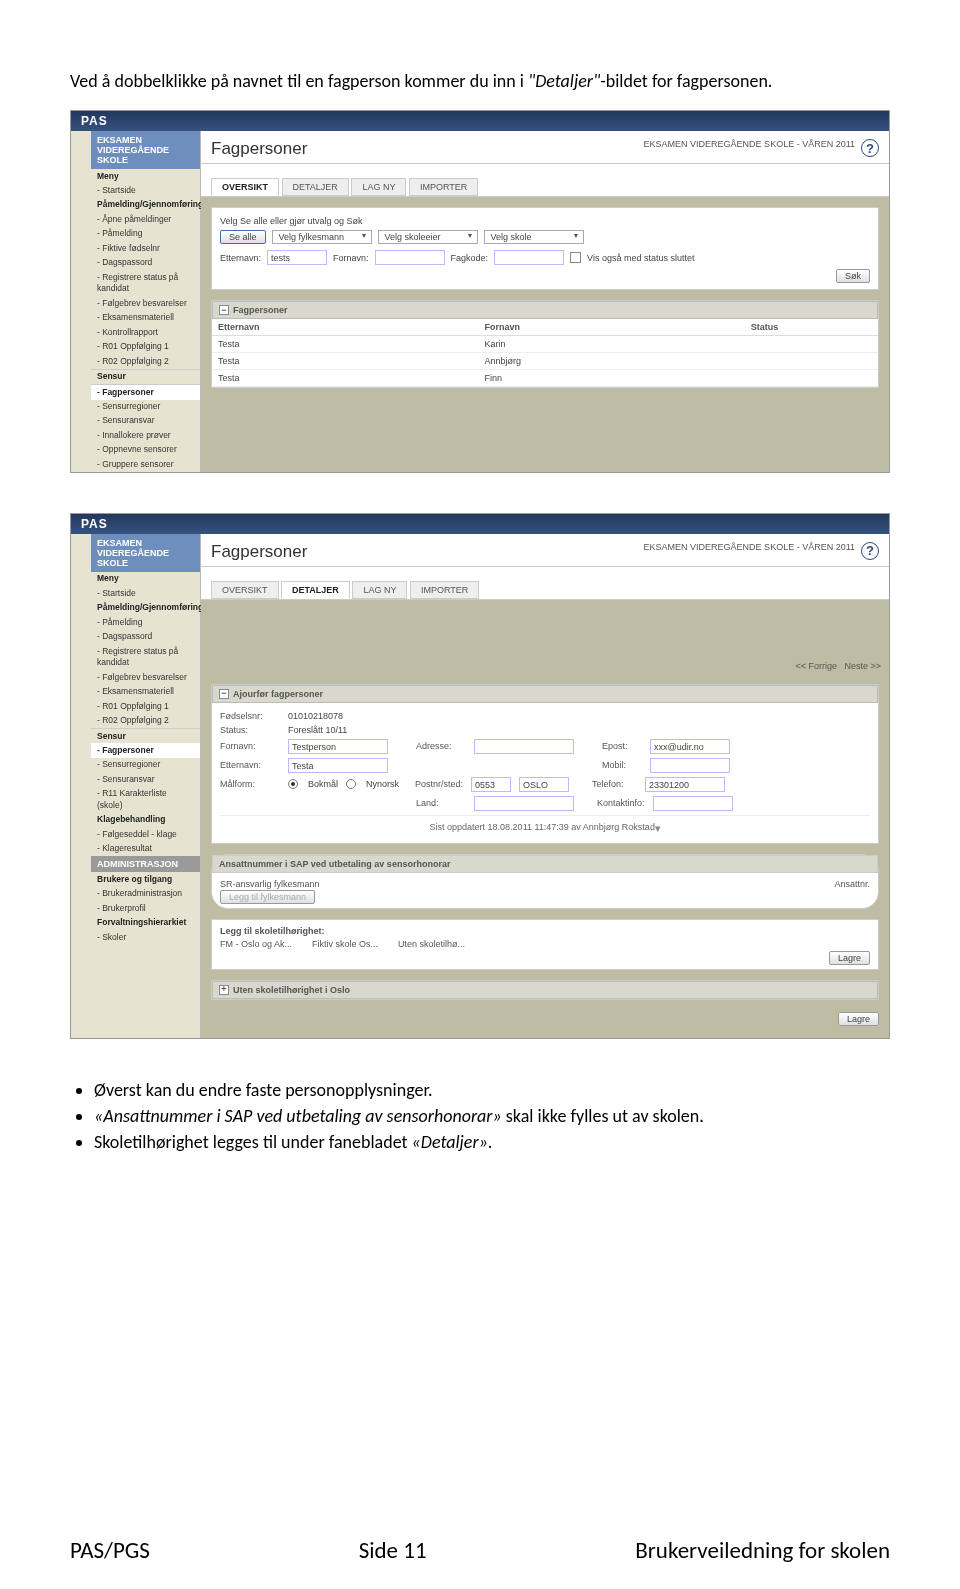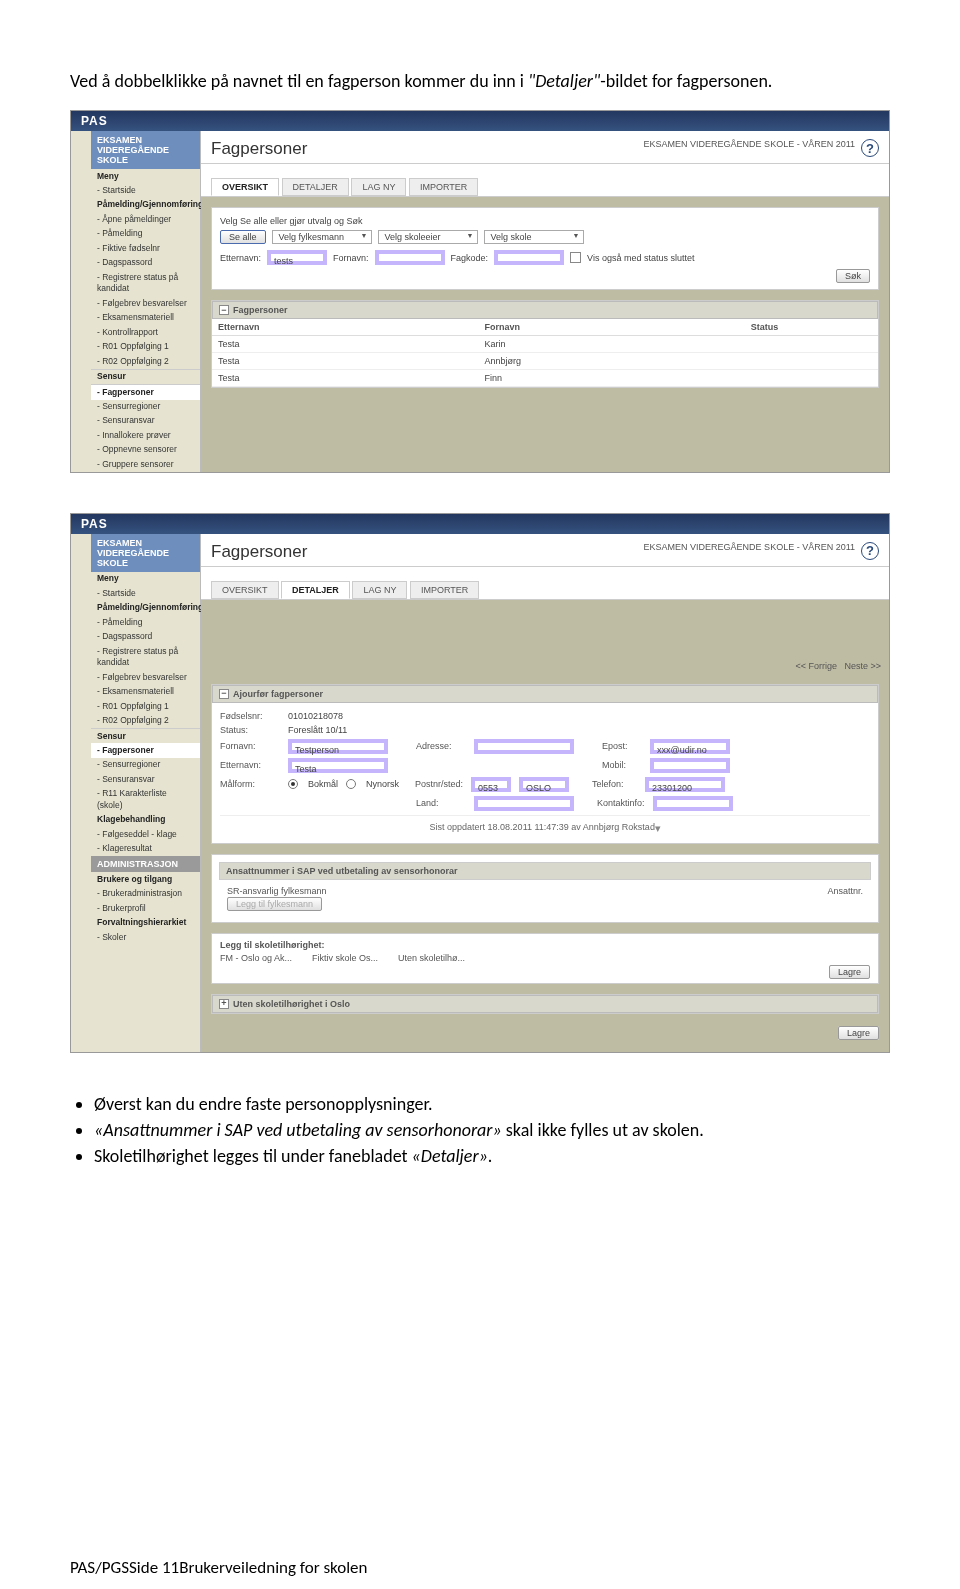--- a/index.html
+++ b/index.html
@@ -132,21 +132,21 @@
     min-width: 100px;
   }
   .select-box::after {
     content: "▼";
     position: absolute;
     right: 3px;
     font-size: 7px;
     color: #555;
   }
   .textbox {
-    border: 4px solid #c4b5fd;
+    border: 1px solid #c4b5fd;
     background: #fff;
     height: 15px;
     width: 70px;
   }
   .label-sm { font-size: 9px; color: #444; }
   .checkbox { width: 11px; height: 11px; border: 1px solid #888; background:#fff; display:inline-block; vertical-align:middle;}
   .panel-right { text-align: right; }
   .grid-header {
     background: #d9d8cd;
     border: 1px solid #bbb;
@@ -179,25 +179,26 @@
     color: #555;
     border:1px solid #ccc;
   }
 
   .bullets { margin: 30px 0 0 24px; }
   .bullets li { font-size: 18px; margin-bottom: 4px; }
   .bullets li .ital { font-style: italic; }
 
   .footer {
     position: absolute;
-    bottom: 11px;
+    bottom: 25px;
     left: 70px;
     right: 70px;
     display: flex;
-    font-size: 17px;
+    justify-content: space-between;
+    font-size: 23px;
     color: #000;
   }
 </style>
 </head>
 <body>
 
 <div class="page">
 
   <p class="intro-text">
     <span>Ved å dobbelklikke på navnet til en fagperson kommer du inn i </span><span class="ital">"Detaljer"</span><span>-bildet for fagpersonen.</span>
@@ -398,21 +399,21 @@
                 <label style="width:auto;margin-left:15px;">Kontaktinfo:</label>
                 <span class="textbox" style="width:80px;"></span>
               </div>
               <div style="border-top:1px solid #eee;padding-top:6px;font-size:9px;color:#666;display:flex;justify-content:center;">
                 <span>Sist oppdatert 18.08.2011 11:47:39 av Annbjørg Rokstad</span>
                 <span style="color:#888;font-size:11px;">▾</span>
               </div>
             </div>
           </div>
 
-          <div class="panel" style="padding:7px;">
+          <div class="panel" style="padding:0;border-radius:17px;">
             <div class="sub-header">Ansattnummer i SAP ved utbetaling av sensorhonorar</div>
             <div style="padding:6px 8px;display:flex;gap:40px;font-size:9px;">
               <div>
                 <div style="color:#555;margin-bottom:3px;">SR-ansvarlig fylkesmann</div>
                 <span class="btn" style="color:#aaa;">Legg til fylkesmann</span>
               </div>
               <div style="margin-left:auto;color:#555;">Ansattnr.</div>
             </div>
           </div>
 

